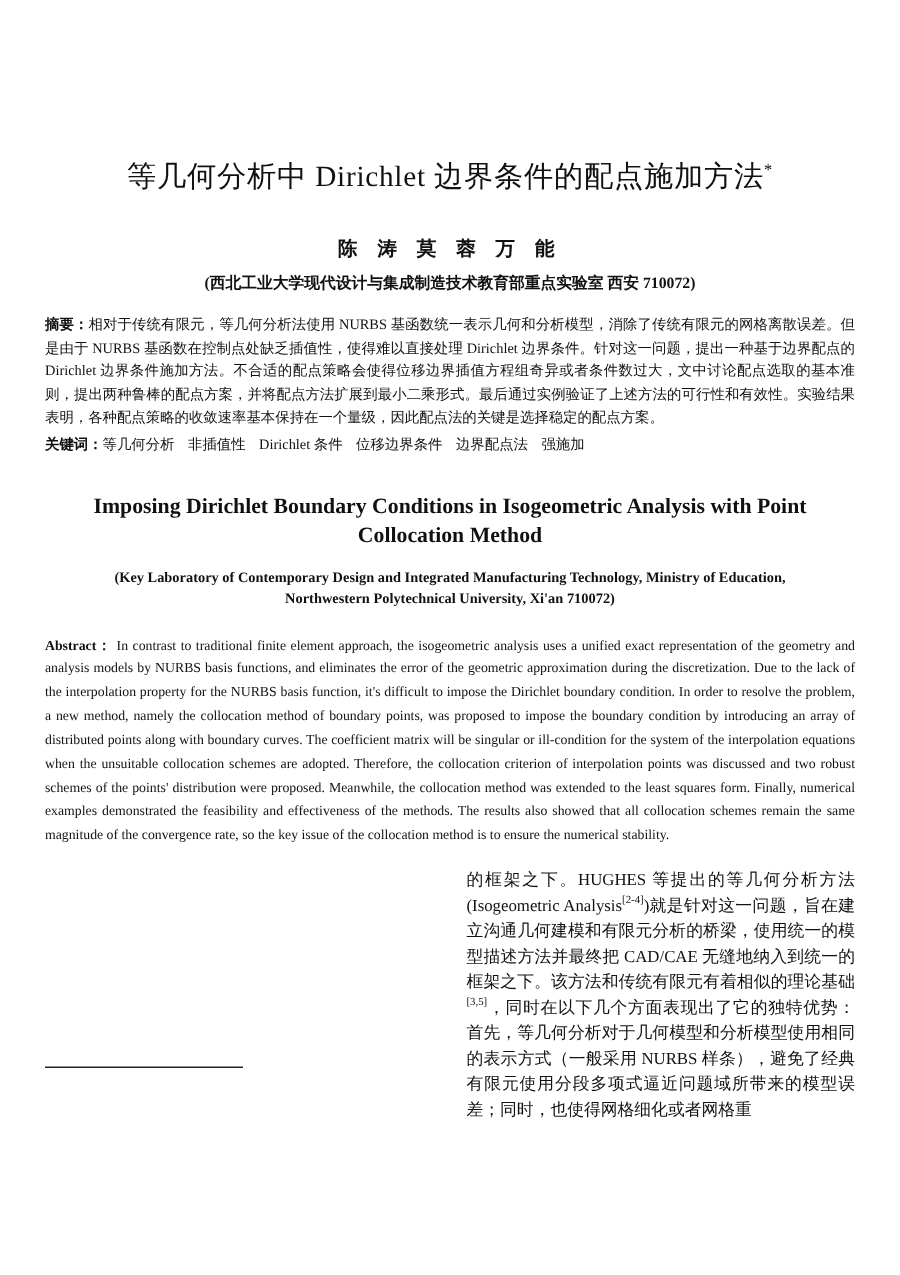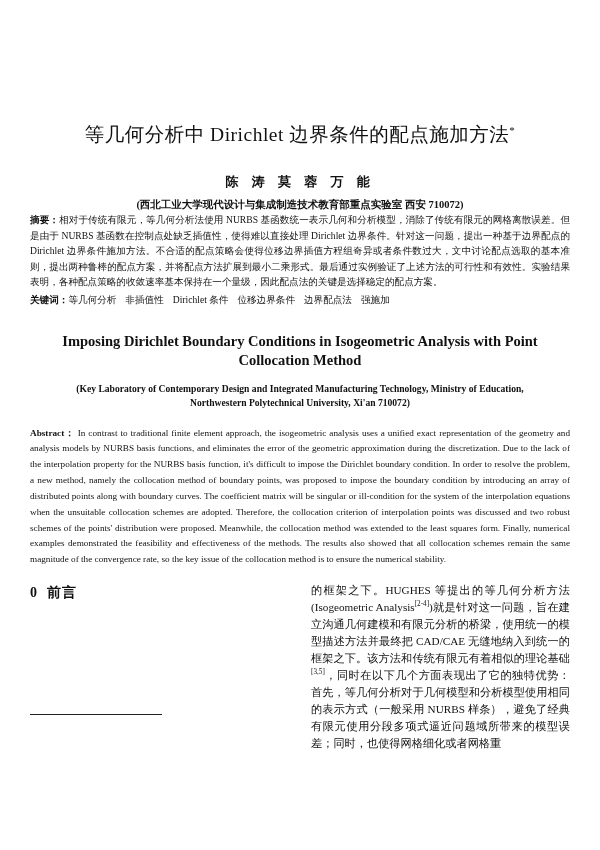--- a/index.html
+++ b/index.html
@@ -22,21 +22,21 @@
     padding: 0 30px;
     position: relative;
   }
 
   
   .cn-title {
     text-align: center;
     font-size: 19.5px;
     letter-spacing: 0.5px;
     font-weight: 400;
-    margin: 16px;
+    margin: 0;
     padding-top: 106px;
     line-height: 1.3;
     font-family: "Liberation Serif", "DejaVu Serif", serif;
   }
   .cn-title .star {
     font-size: 11px;
     vertical-align: super;
   }
 
   .cn-authors {
@@ -49,20 +49,21 @@
   .cn-affil {
     text-align: center;
     font-size: 10.5px;
     font-weight: bold;
     margin-top: 7px;
     letter-spacing: 0px;
   }
 
   
   .cn-abs-block {
+    margin-top: 13px;
     font-size: 9.6px;
     line-height: 1.62;
     text-align: justify;
     text-justify: inter-ideograph;
   }
   .cn-abs-block p {
     margin: 0;
   }
   .lbl {
     font-weight: bold;
@@ -205,21 +206,20 @@
   </div>
 
   <div class="en-abs-block">
     <p><span class="lbl">Abstract：</span> <span>In contrast to traditional finite element approach, the isogeometric analysis uses a unified exact representation of the geometry and analysis models by NURBS basis functions, and eliminates the error of the geometric approximation during the discretization. Due to the lack of the interpolation property for the NURBS basis function, it's difficult to impose the Dirichlet boundary condition. In order to resolve the problem, a new method, namely the collocation method of boundary points, was proposed to impose the boundary condition by introducing an array of distributed points along with boundary curves. The coefficient matrix will be singular or ill-condition for the system of the interpolation equations when the unsuitable collocation schemes are adopted. Therefore, the collocation criterion of interpolation points was discussed and two robust schemes of the points' distribution were proposed. Meanwhile, the collocation method was extended to the least squares form. Finally, numerical examples demonstrated the feasibility and effectiveness of the methods. The results also showed that all collocation schemes remain the same magnitude of the convergence rate, so the key issue of the collocation method is to ensure the numerical stability.</span></p>
   </div>
 
 
   <div class="columns">
 
     <div class="col col-left">
-      <h3 class="sec-head"><span class="num">0</span><span>前言</span></h3>
 
       <div class="footnote-wrap">
         <div class="fn-rule"></div>
       </div>
     </div>
 
     <div class="col col-right">
       <p class="body-p"><span>的框架之下。HUGHES 等提出的等几何分析方法(Isogeometric Analysis</span><sup>[2-4]</sup><span>)就是针对这一问题，旨在建立沟通几何建模和有限元分析的桥梁，使用统一的模型描述方法并最终把 CAD/CAE 无缝地纳入到统一的框架之下。该方法和传统有限元有着相似的理论基础</span><sup>[3,5]</sup><span>，同时在以下几个方面表现出了它的独特优势：首先，等几何分析对于几何模型和分析模型使用相同的表示方式（一般采用 NURBS 样条），避免了经典有限元使用分段多项式逼近问题域所带来的模型误差；同时，也使得网格细化或者网格重</span></p>
     </div>
 

